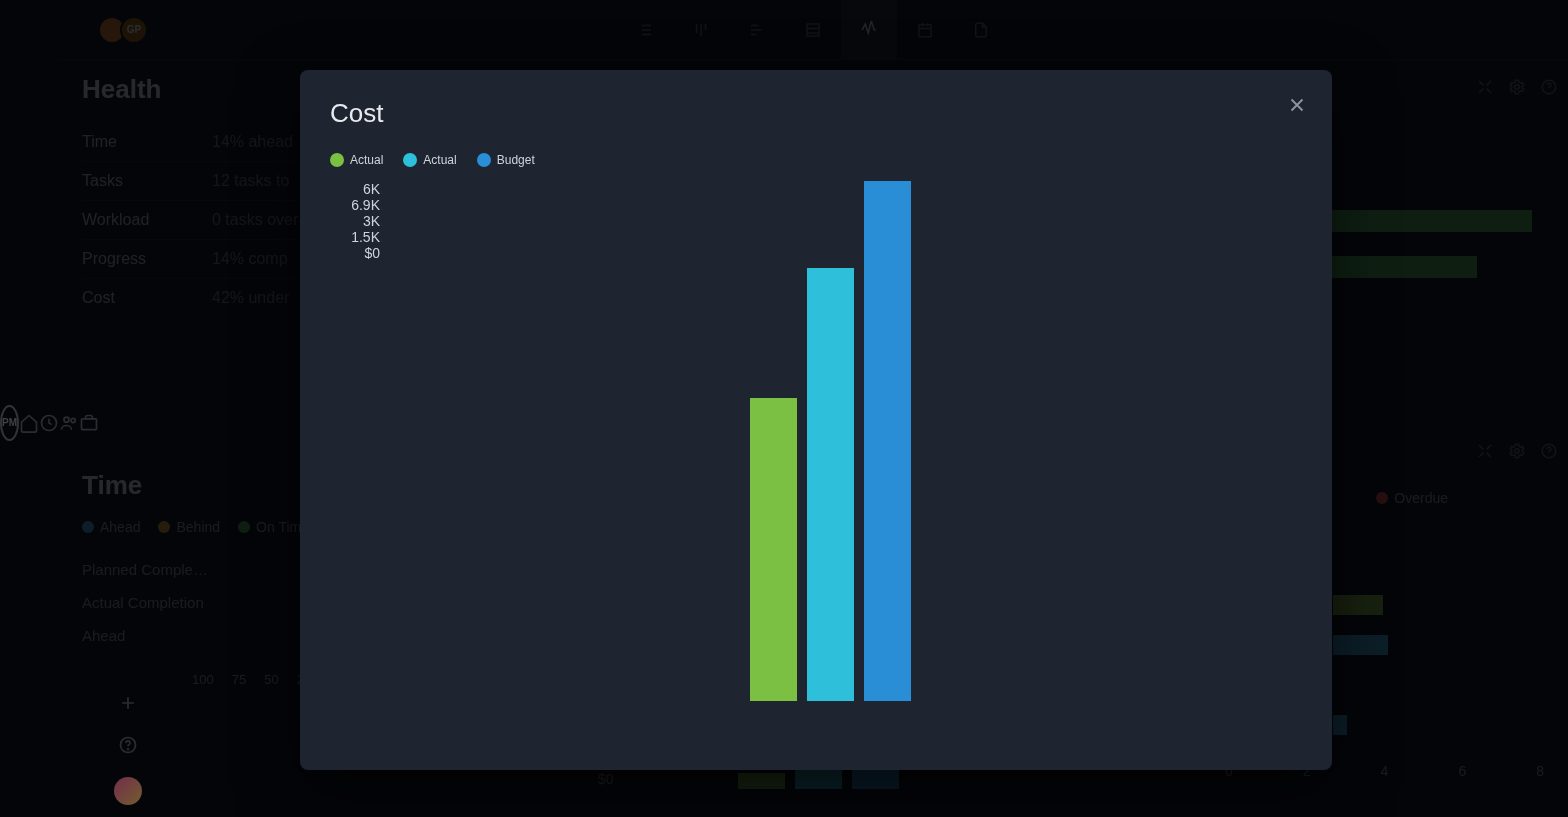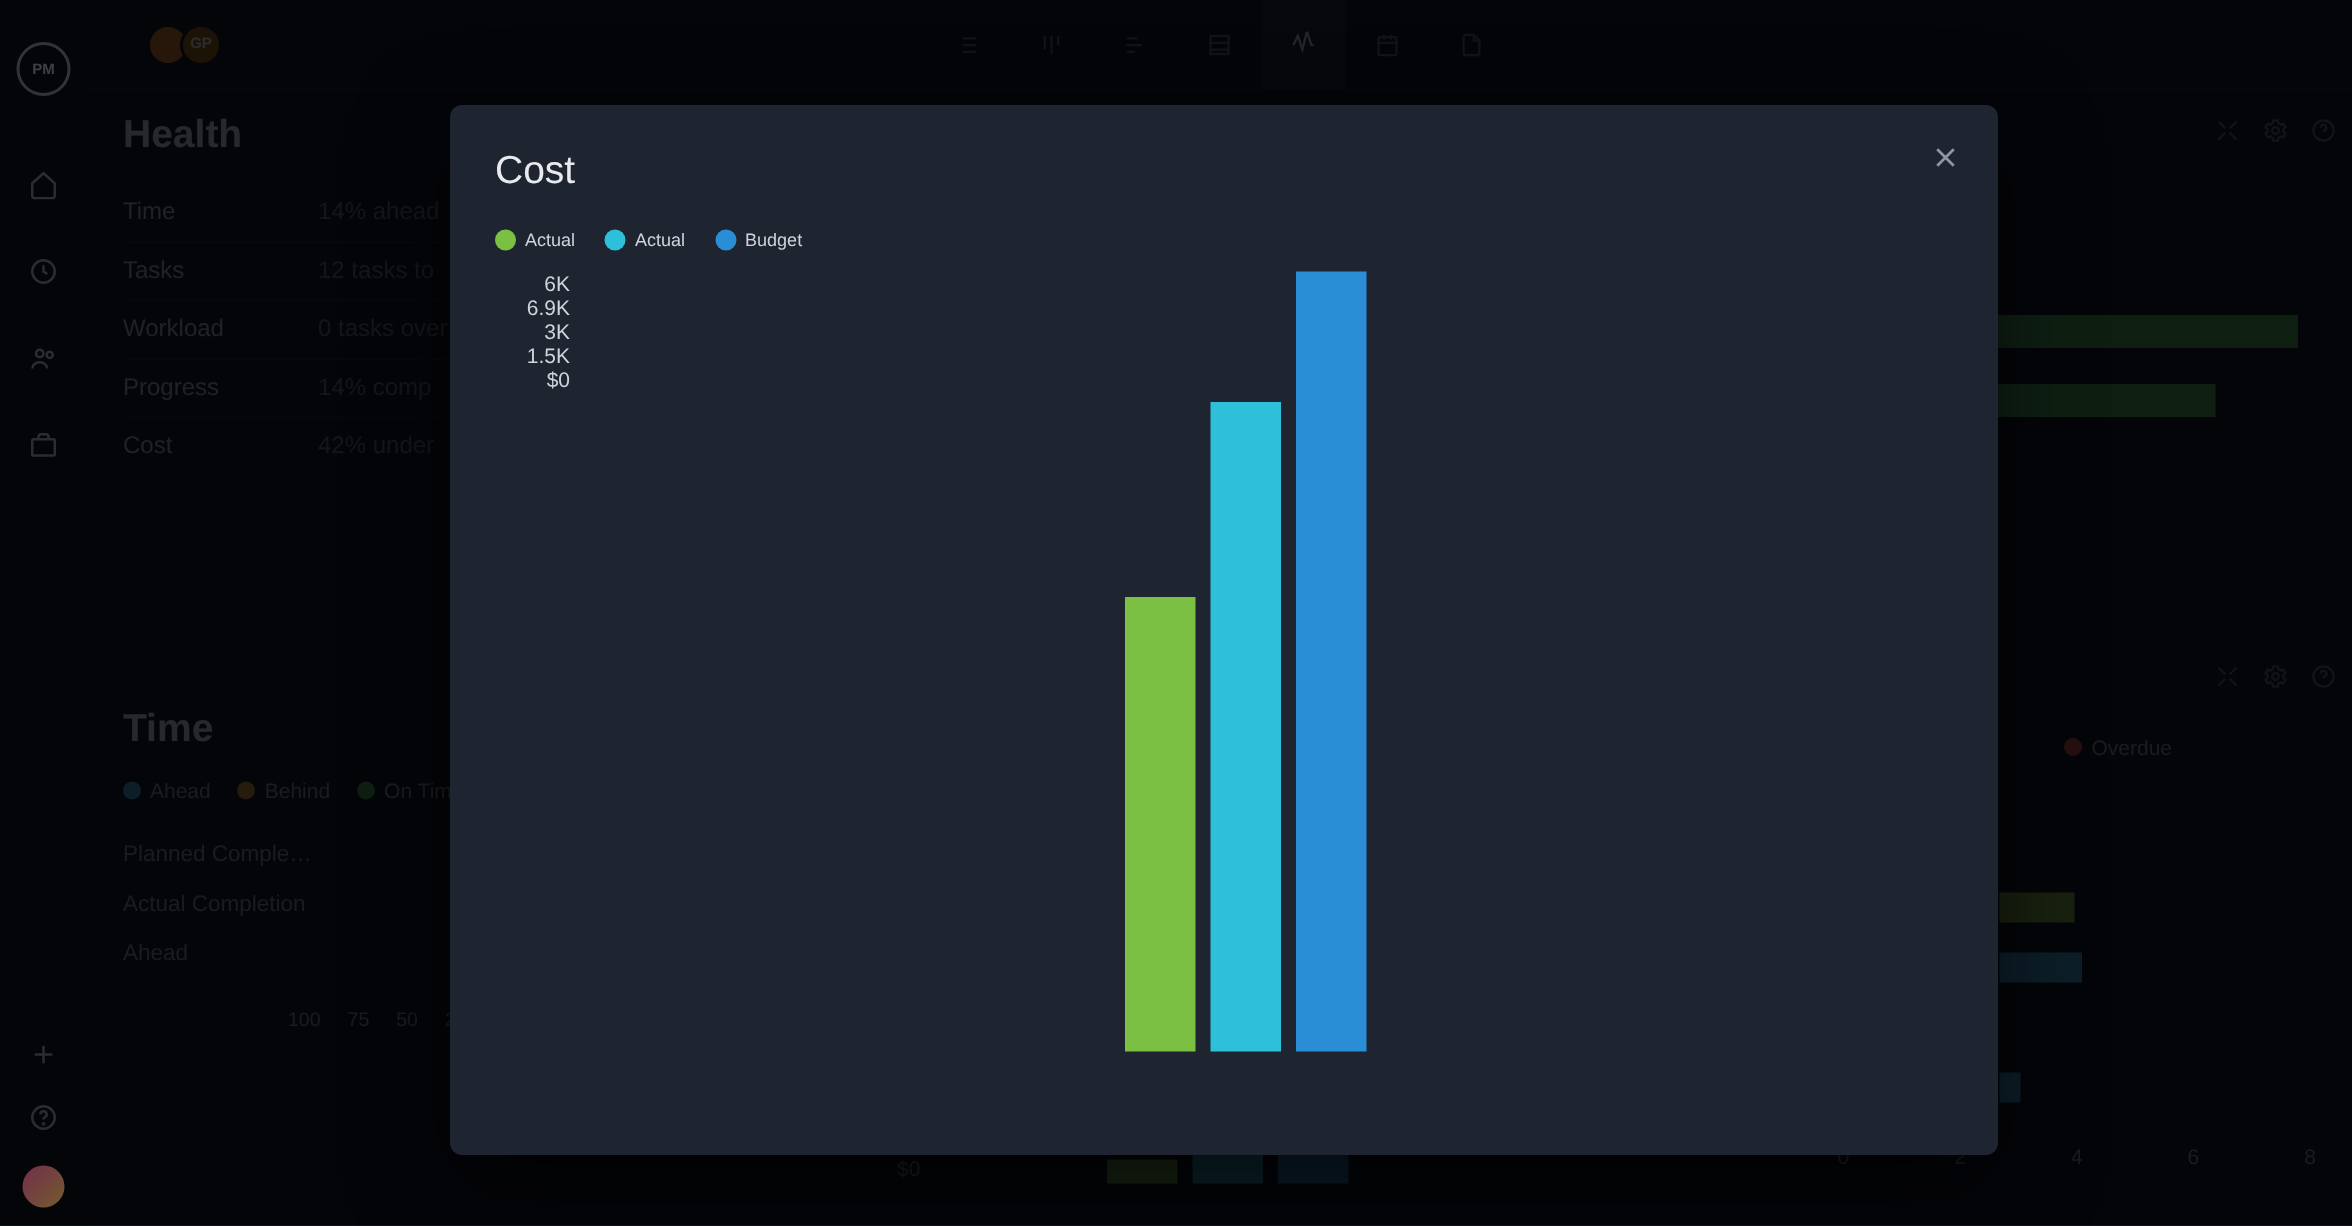--- a/index.html
+++ b/index.html
@@ -7,21 +7,21 @@
   width: 1568px; height: 817px;
   background: #0a0d14;
   font-family: -apple-system, BlinkMacSystemFont, "Segoe UI", sans-serif;
   color: #cfd3dc;
   overflow: hidden;
   position: relative;
 }
 .left-rail {
   position: absolute; left: 0; top: 0; width: 58px; height: 100%;
   background: #0a0d14;
-  display: flex; flex-direction: column; align-items: center;
+  display: flex; flex-direction: row; align-items: center;
   padding-top: 28px;
 }
 .logo-ring {
   width: 36px; height: 36px; border: 2px solid #6b7280; border-radius: 50%;
   display: flex; align-items: center; justify-content: center;
   font-size: 10px; color: #8a8f9a; font-weight: 600;
 }
 .rail-icon {
   width: 58px; height: 58px; display:flex; align-items:center; justify-content:center;
   color: #5c6270; cursor:pointer;

